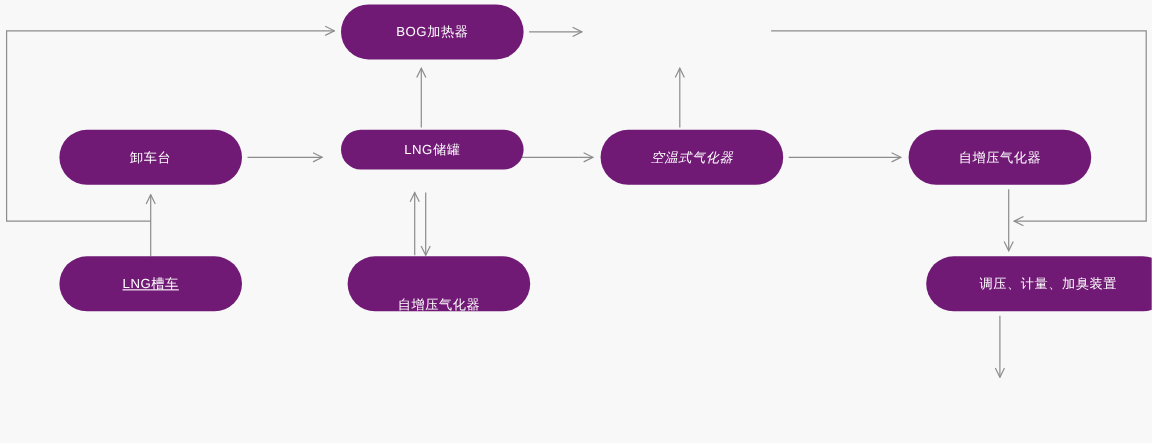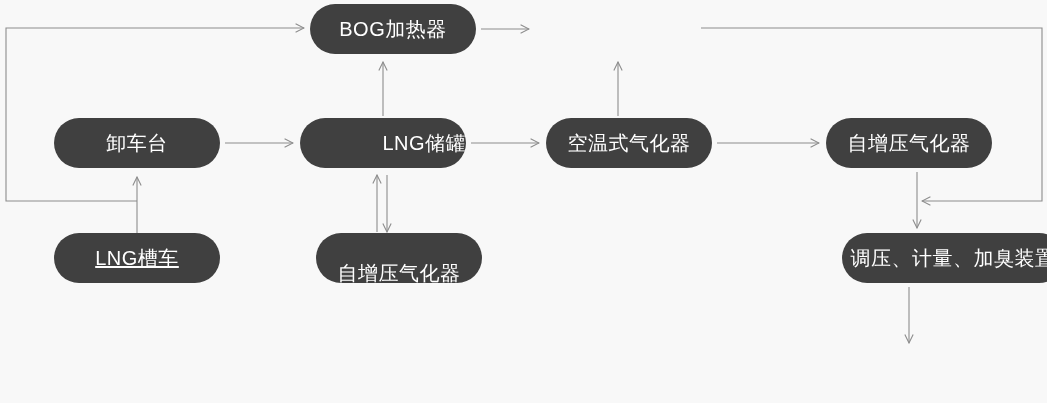--- a/index.html
+++ b/index.html
@@ -26,24 +26,24 @@
     width: 1047px;
     height: 403px;
     pointer-events: none;
   }
   .node {
     position: absolute;
     box-sizing: border-box;
     display: flex;
     align-items: center;
     justify-content: center;
-    background: #404040;
+    background: #701a75;
     color: #ffffff;
     border-radius: 26px;
-    font-size: 20px;
+    font-size: 12px;
     letter-spacing: 0.5px;
     line-height: 1;
     white-space: nowrap;
     text-align: center;
     user-select: none;
   }
   .node-label {
     display: block;
   }
 </style>
@@ -89,25 +89,25 @@
 
   <div class="node" style="left:310px; top:4px; width:166px; height:50px;">
     <span class="node-label">BOG加热器</span>
   </div>
 
 
   <div class="node" style="left:54px; top:118px; width:166px; height:50px;font-family:Liberation Serif, serif;">
     <span class="node-label">卸车台</span>
   </div>
 
-  <div class="node" style="left:300px; top:118px; width:166px; height:50px;justify-content:flex-end;">
+  <div class="node" style="left:310px; top:118px; width:166px; height:36px;">
     <span class="node-label">LNG储罐</span>
   </div>
 
-  <div class="node" style="left:546px; top:118px; width:166px; height:50px;">
+  <div class="node" style="left:546px; top:118px; width:166px; height:50px;font-style:italic;">
     <span class="node-label">空温式气化器</span>
   </div>
 
   <div class="node" style="left:826px; top:118px; width:166px; height:50px;">
     <span class="node-label">自增压气化器</span>
   </div>
 
   <div class="node" style="left:54px; top:233px; width:166px; height:50px;text-decoration:underline;">
     <span class="node-label">LNG槽车</span>
   </div>

